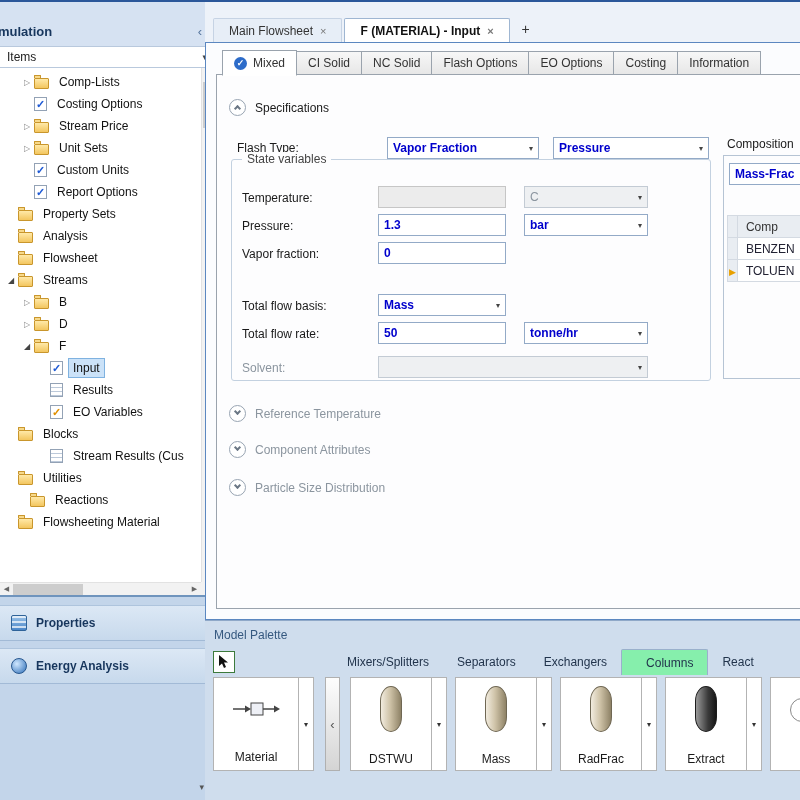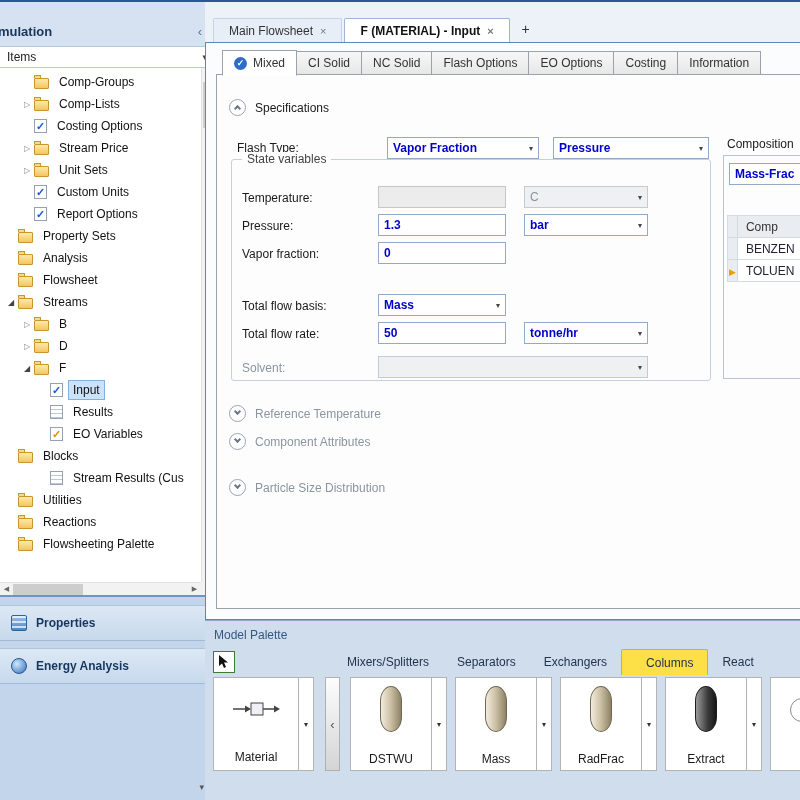--- a/index.html
+++ b/index.html
@@ -111,21 +111,21 @@
   .ccell{width:92px;color:#223;padding:0 8px;}
   .marker{color:#e8a000;font-size:9px;}
 
   
   .palette{flex:1;position:relative;background:#cfdded;border-top:1px solid #8fa8c8;}
   .pal-title{position:absolute;left:9px;top:7px;color:#35587f;}
   .cursor-btn{position:absolute;left:8px;top:30px;width:22px;height:22px;background:#fff;border:1px solid #3c7a3c;
     display:flex;align-items:center;justify-content:center;}
   .pal-tabs{position:absolute;left:128px;top:28px;display:flex;}
   .ptab{height:26px;padding:0 14px;display:flex;align-items:center;color:#22344c;cursor:default;}
-  .ptab.active{background:#fde047;border:1px solid #9ab0cc;border-bottom:none;border-radius:2px 2px 0 0;padding-left:24px;}
+  .ptab.active{background:#86efac;border:1px solid #9ab0cc;border-bottom:none;border-radius:2px 2px 0 0;padding-left:24px;}
   .pal-items{position:absolute;left:8px;top:56px;height:94px;display:flex;align-items:stretch;}
   .mat-cell,.unit-cell{display:flex;flex:none;}
   .mat-box{width:86px;background:#fff;border:1px solid #b3b3b3;display:flex;flex-direction:column;
     align-items:center;justify-content:space-between;padding:22px 0 6px;}
   .mat-drop,.unit-drop{width:15px;background:#fff;border:1px solid #b3b3b3;border-left:none;
     display:flex;align-items:center;justify-content:center;font-size:8px;color:#333;}
   .scroll-left{width:15px;margin:0 10px 0 11px;background:linear-gradient(#fdfdfd,#d4d4d4);border:1px solid #b0b0b0;
     display:flex;align-items:center;justify-content:center;color:#555;font-size:13px;flex:none;}
   .unit-cell{margin-right:8px;}
   .unit-box{width:82px;background:#fff;border:1px solid #b3b3b3;display:flex;flex-direction:column;
@@ -151,27 +151,20 @@
     <span class="nav-title">mulation</span>
     <span class="collapse-btn">‹</span>
   </div>
   <div class="items-bar">
     <span>Items</span>
     <span class="caret">▾</span>
   </div>
   <div class="tree-wrap">
     <div class="tree" id="tree">
         <div class="trow" style="padding-left: 20px;">
-          <span class="exp"></span>
-          <span class="ic ic-folder">
-            <span class="ftab"></span>
-          </span>
-          <span class="tlabel">Comp-Groups</span>
-        </div>
-        <div class="trow" style="padding-left: 20px;">
           <span class="exp">▷</span>
           <span class="ic ic-folder">
             <span class="ftab"></span>
           </span>
           <span class="tlabel">Comp-Lists</span>
         </div>
         <div class="trow" style="padding-left: 20px;">
           <span class="exp"></span>
           <span class="ic ic-form-check">✓</span>
           <span class="tlabel">Costing Options</span>
@@ -276,33 +269,33 @@
           <span class="ic ic-form"></span>
           <span class="tlabel">Stream Results (Cus</span>
         </div>
         <div class="trow" style="padding-left: 4px;">
           <span class="exp"></span>
           <span class="ic ic-folder">
             <span class="ftab"></span>
           </span>
           <span class="tlabel">Utilities</span>
         </div>
-        <div class="trow" style="padding-left: 4px;">
+        <div class="trow" style="padding-left: 16px;">
           <span class="exp"></span>
           <span class="ic ic-folder">
             <span class="ftab"></span>
           </span>
           <span class="tlabel">Reactions</span>
         </div>
         <div class="trow" style="padding-left: 4px;">
           <span class="exp"></span>
           <span class="ic ic-folder">
             <span class="ftab"></span>
           </span>
-          <span class="tlabel">Flowsheeting Palette</span>
+          <span class="tlabel">Flowsheeting Material</span>
         </div>
       </div>
     <div class="vscroll">
       <div class="sarr">▲</div>
       <div class="vthumb"></div>
       <div class="sarr sarr-bottom">▼</div>
     </div>
     <div class="hscroll">
       <div class="sarr-h">◀</div>
       <div class="hthumb"></div>
@@ -449,21 +442,21 @@
             </tr>
           </tbody>
       </table>
 
       <div class="sec-head" style="left:12px;top:330px">
         <span class="circ">
             <span class="chv down"></span>
           </span>
         <span class="sec-label">Reference Temperature</span>
       </div>
-      <div class="sec-head" style="left:12px;top:358px">
+      <div class="sec-head" style="left:12px;top:366px">
         <span class="circ">
             <span class="chv down"></span>
           </span>
         <span class="sec-label">Component Attributes</span>
       </div>
       <div class="sec-head" style="left:12px;top:404px">
         <span class="circ">
             <span class="chv down"></span>
           </span>
         <span class="sec-label">Particle Size Distribution</span>

